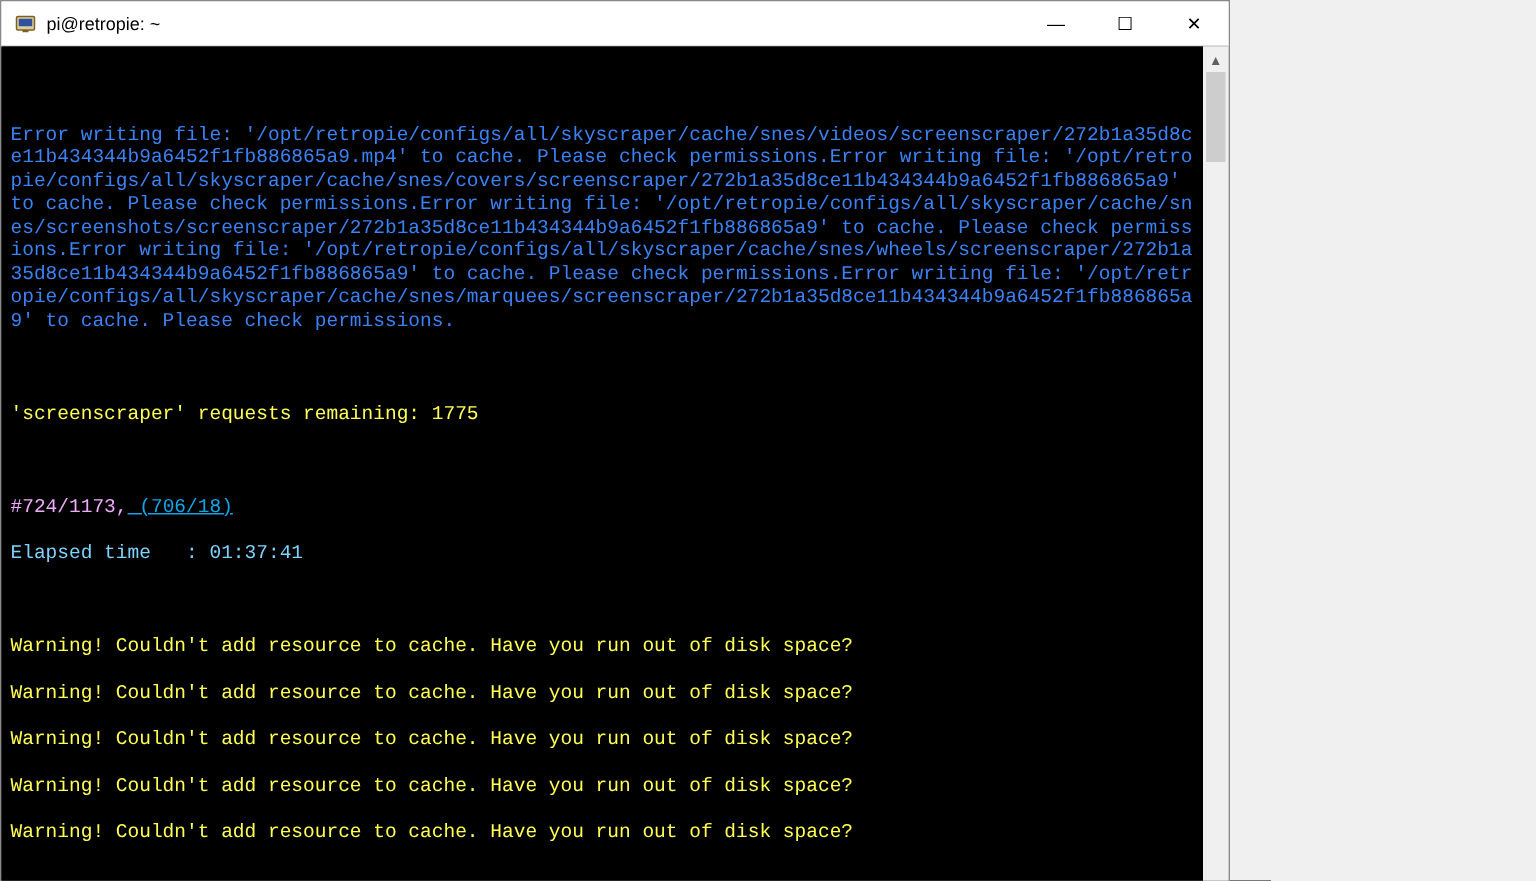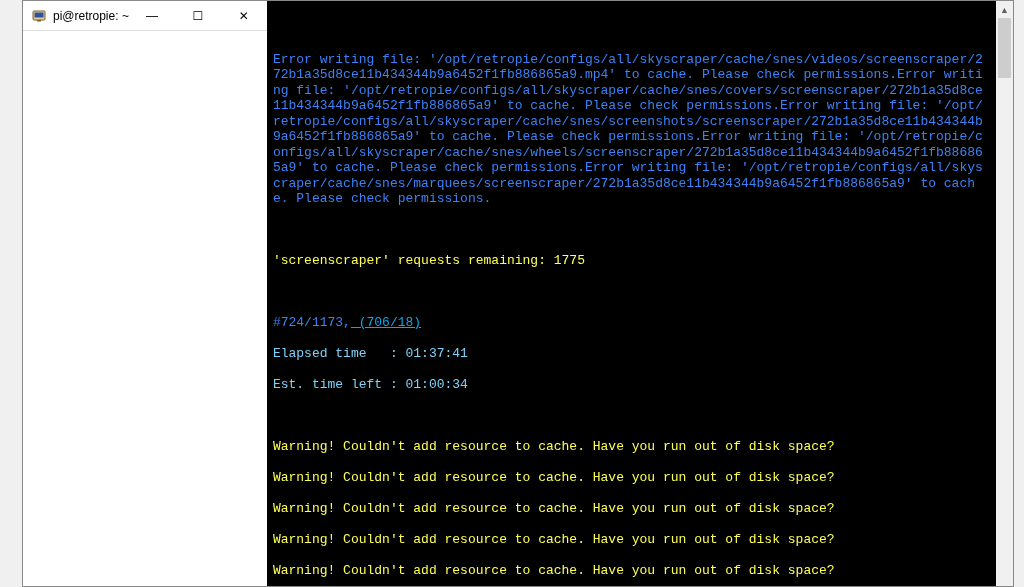--- a/index.html
+++ b/index.html
@@ -2,25 +2,24 @@
 <html><head>
   <meta charset="utf-8">
   <style>
     * { margin: 0; padding: 0; box-sizing: border-box; }
     body {
       font-family: "Segoe UI", Tahoma, sans-serif;
       background: #f0f0f0;
       overflow: hidden;
     }
     .window {
-      width: 992px; height: 587px;
+      width: 820px; height: 587px;
       background: #fff;
-      display: flex; flex-direction: row;
+      display: flex; flex-direction: column;
       border: 1px solid #888;
-      margin-left: 22px;
     }
     .titlebar {
       height: 30px;
       background: #ffffff;
       display: flex; align-items: center;
       padding: 0 0 0 8px;
       border-bottom: 1px solid #ddd;
       user-select: none;
     }
     .titlebar-icon {
@@ -52,21 +51,21 @@
       width: 17px;
       background: #f0f0f0;
       display: flex; flex-direction: column;
     }
     .sb-btn { height: 17px; background: #f0f0f0; display:flex; align-items:center; justify-content:center; font-size:9px; color:#606060;}
     .sb-track { flex:1; background:#f0f0f0; position:relative; }
     .sb-thumb { position:absolute; left:2px; right:2px; background:#cdcdcd; top:0; height:60px; }
     .blank-line { height: 15.5px; }
     .c-yellow { color: #ffff55; }
     .c-red { color: #3b82f6; }
-    .c-cyan { color: #3b82f6; }
+    .c-cyan { color: #f0abfc; }
     .c-magenta { color: #0ea5e9; text-decoration: underline; }
     .c-white { color: #7dd3fc; }
   </style>
 </head>
 <body>
 
 <div class="window">
 
   <div class="titlebar">
     <span class="titlebar-icon">
@@ -91,21 +90,20 @@
 
   <div class="terminal-wrap">
     <div class="terminal">
 <div class="blank-line"></div>
 <div><span class="c-red">Error writing file: '/opt/retropie/configs/all/skyscraper/cache/snes/videos/screenscraper/272b1a35d8ce11b434344b9a6452f1fb886865a9.mp4' to cache. Please check permissions.Error writing file: '/opt/retropie/configs/all/skyscraper/cache/snes/covers/screenscraper/272b1a35d8ce11b434344b9a6452f1fb886865a9' to cache. Please check permissions.Error writing file: '/opt/retropie/configs/all/skyscraper/cache/snes/screenshots/screenscraper/272b1a35d8ce11b434344b9a6452f1fb886865a9' to cache. Please check permissions.Error writing file: '/opt/retropie/configs/all/skyscraper/cache/snes/wheels/screenscraper/272b1a35d8ce11b434344b9a6452f1fb886865a9' to cache. Please check permissions.Error writing file: '/opt/retropie/configs/all/skyscraper/cache/snes/marquees/screenscraper/272b1a35d8ce11b434344b9a6452f1fb886865a9' to cache. Please check permissions.</span></div>
 <div class="blank-line"></div>
 <div><span class="c-yellow">'screenscraper' requests remaining: 1775</span></div>
 <div class="blank-line"></div>
 <div><span class="c-cyan">#724/1173,</span><span class="c-magenta"> (706/18)</span></div>
 <div><span class="c-white">Elapsed time   : 01:37:41</span></div>
-<div><span class="c-white">Est. time left : 01:00:34</span></div>
 <div class="blank-line"></div>
 <div><span class="c-yellow">Warning! Couldn't add resource to cache. Have you run out of disk space?</span></div>
 <div><span class="c-yellow">Warning! Couldn't add resource to cache. Have you run out of disk space?</span></div>
 <div><span class="c-yellow">Warning! Couldn't add resource to cache. Have you run out of disk space?</span></div>
 <div><span class="c-yellow">Warning! Couldn't add resource to cache. Have you run out of disk space?</span></div>
 <div><span class="c-yellow">Warning! Couldn't add resource to cache. Have you run out of disk space?</span></div>
 
 
 
 

